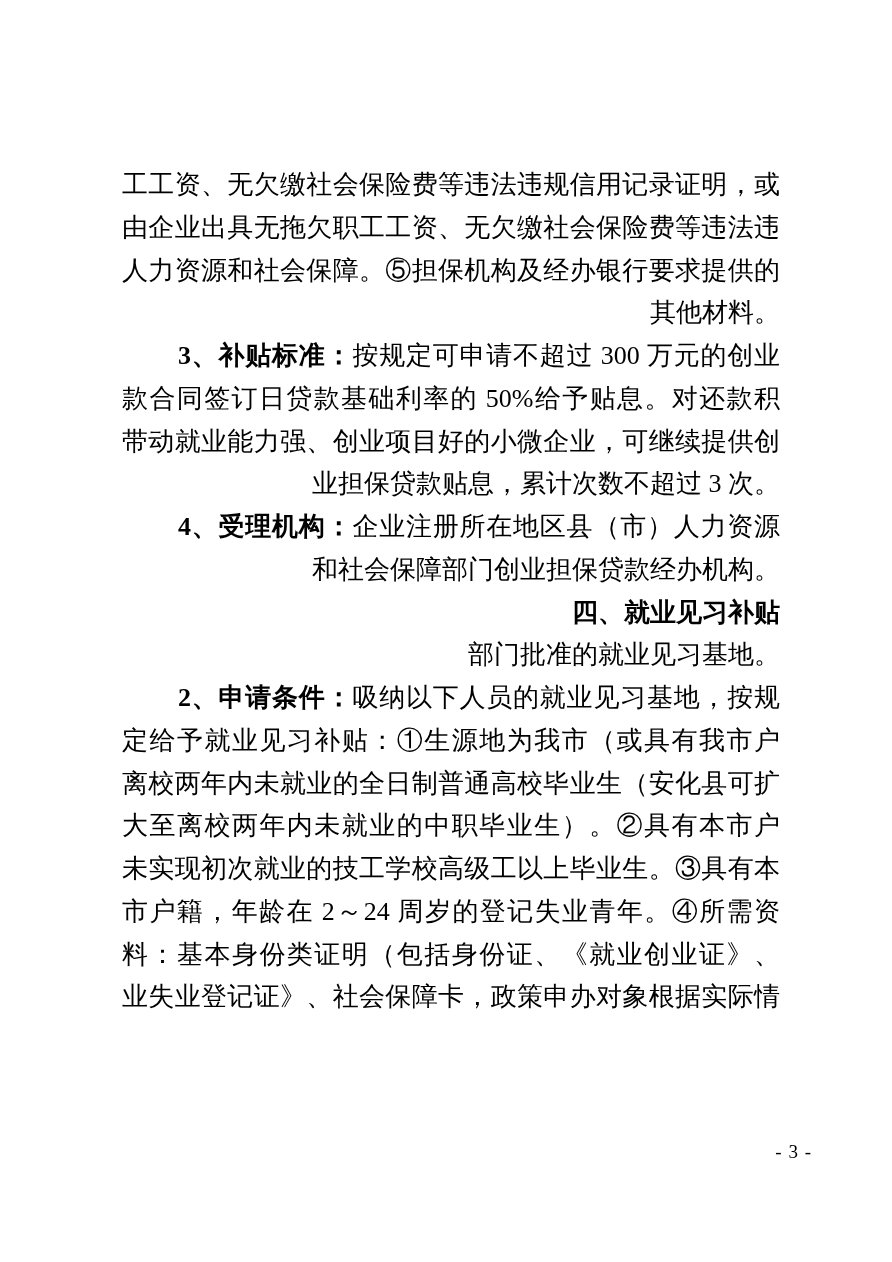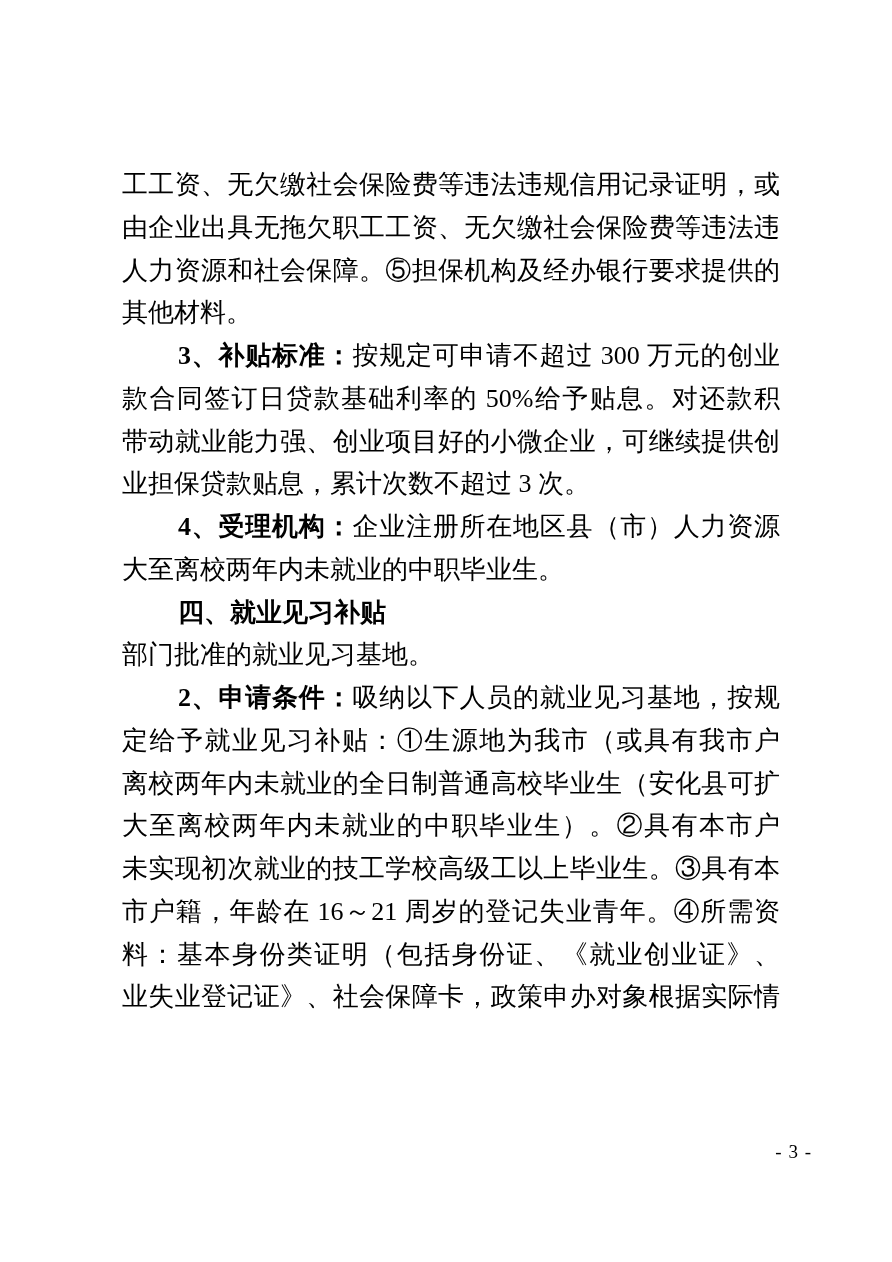--- a/index.html
+++ b/index.html
@@ -21,21 +21,21 @@
     position: absolute;
     left: 122px;
     top: 164px;
     width: 658px;
   }
   .line {
     height: 42.75px;
     line-height: 42.75px;
     font-size: 26px;
     overflow: hidden;
-    text-align: left;
+    text-align: right;
   }
   .line.justify {
     text-align: justify;
     text-align-last: justify;
   }
   .line.indent {
     text-indent: 56px;
   }
   .seg.bold {
     font-weight: bold;
@@ -57,26 +57,26 @@
   <div class="text-block">
       <div class="line justify"><span class="seg">工工资、无欠缴社会保险费等违法违规信用记录证明，或</span></div>
       <div class="line justify"><span class="seg">由企业出具无拖欠职工工资、无欠缴社会保险费等违法违</span></div>
       <div class="line justify"><span class="seg">人力资源和社会保障。⑤担保机构及经办银行要求提供的</span></div>
       <div class="line"><span class="seg">其他材料。</span></div>
       <div class="line justify indent"><span class="seg bold">3、补贴标准：</span><span class="seg">按规定可申请不超过 300 万元的创业</span></div>
       <div class="line justify"><span class="seg">款合同签订日贷款基础利率的 50%给予贴息。对还款积极、</span></div>
       <div class="line justify"><span class="seg">带动就业能力强、创业项目好的小微企业，可继续提供创</span></div>
       <div class="line"><span class="seg">业担保贷款贴息，累计次数不超过 3 次。</span></div>
       <div class="line justify indent"><span class="seg bold">4、受理机构：</span><span class="seg">企业注册所在地区县（市）人力资源</span></div>
-      <div class="line"><span class="seg">大至离校两年内未就业的中职毕业生。</span></div>
+      <div class="line"><span class="seg">和社会保障部门创业担保贷款经办机构。</span></div>
       <div class="line indent"><span class="seg bold">四、就业见习补贴</span></div>
       <div class="line"><span class="seg">部门批准的就业见习基地。</span></div>
       <div class="line justify indent"><span class="seg bold">2、申请条件：</span><span class="seg">吸纳以下人员的就业见习基地，按规</span></div>
       <div class="line justify"><span class="seg">定给予就业见习补贴：①生源地为我市（或具有我市户籍），</span></div>
       <div class="line justify"><span class="seg">离校两年内未就业的全日制普通高校毕业生（安化县可扩</span></div>
       <div class="line justify"><span class="seg">大至离校两年内未就业的中职毕业生）。②具有本市户籍，</span></div>
       <div class="line justify"><span class="seg">未实现初次就业的技工学校高级工以上毕业生。③具有本</span></div>
-      <div class="line justify"><span class="seg">市户籍，年龄在 16～21 周岁的登记失业青年。④所需资</span></div>
+      <div class="line justify"><span class="seg">市户籍，年龄在 2～24 周岁的登记失业青年。④所需资</span></div>
       <div class="line justify"><span class="seg">料：基本身份类证明（包括身份证、《就业创业证》、《就</span></div>
       <div class="line justify"><span class="seg">业失业登记证》、社会保障卡，政策申办对象根据实际情</span></div>
     </div>
   <div class="page-number">- 3 -</div>
 </div>
 
 </body></html>

